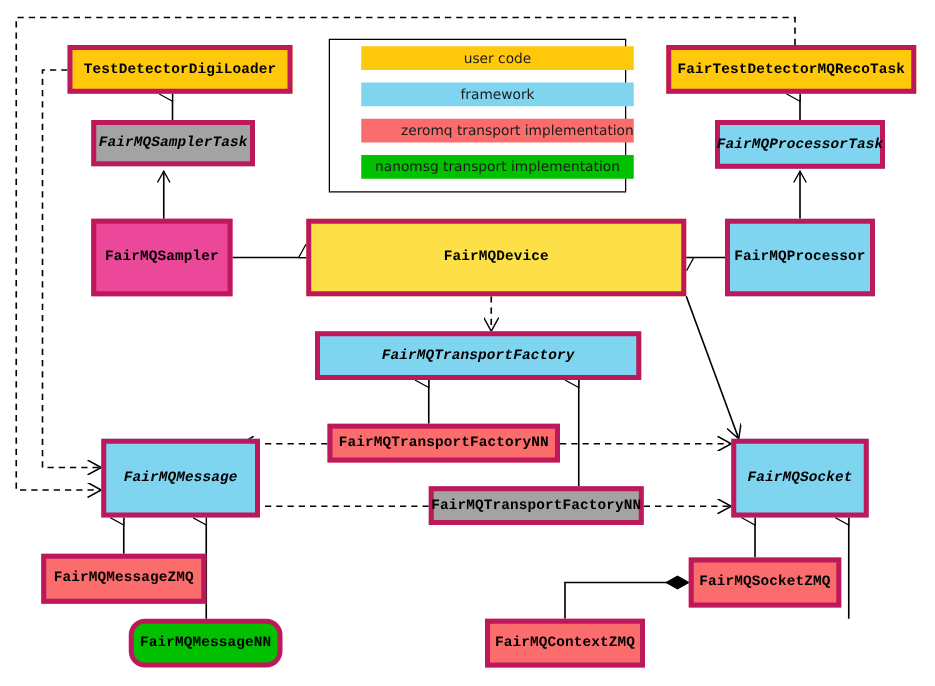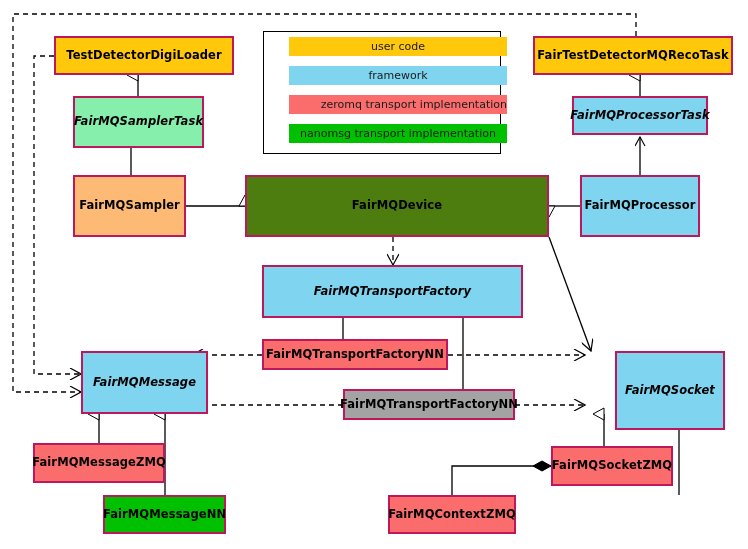--- a/index.html
+++ b/index.html
@@ -7,29 +7,30 @@
     position:relative;
     width:748px;height:549px;
     background:#ffffff;
     font-family:"DejaVu Sans","Liberation Sans",sans-serif;
     overflow:hidden;
   }
   #edges{position:absolute;left:0;top:0;width:748px;height:549px;}
   .node{
     position:absolute;
     box-sizing:border-box;
-    border:2px solid #be185d;
+    border:4px solid #be185d;
     display:flex;align-items:center;justify-content:center;
     text-align:center;
     font-size:11.5px;
     font-weight:bold;
     color:#000000;
     line-height:1.15;
     letter-spacing:0.1px;
     z-index:5;
+    font-family:Liberation Mono, monospace;
   }
   .node.abstract{font-style:italic;}
   .legend-box{
     position:absolute;
     box-sizing:border-box;
     border:1px solid #000000;
     background:#ffffff;
     z-index:4;
   }
   .legend-row{
@@ -122,69 +123,69 @@
     <span>zeromq transport implementation</span>
   </div>
   <div class="legend-row" style="left:273px;top:124px;width:218px;height:19px;background:#00C000;">
     <span>nanomsg transport implementation</span>
   </div>
 
   <div class="node" style="left:54px;top:36px;width:180px;height:39px;background:#FFC80A;">
     <span>TestDetectorDigiLoader</span>
   </div>
 
-  <div class="node abstract" style="left:73px;top:96px;width:131px;height:52px;background:#86efac;">
+  <div class="node abstract" style="left:73px;top:96px;width:131px;height:37px;background:#a3a3a3;">
     <span>FairMQSamplerTask</span>
   </div>
 
-  <div class="node" style="left:73px;top:175px;width:113px;height:62px;background:#fdba74;">
+  <div class="node" style="left:73px;top:175px;width:113px;height:62px;background:#ec4899;">
     <span>FairMQSampler</span>
   </div>
 
-  <div class="node" style="left:245px;top:175px;width:304px;height:62px;background:#4d7c0f;align-items:center;">
+  <div class="node" style="left:245px;top:175px;width:304px;height:62px;background:#fde047;align-items:center;">
     <span>FairMQDevice</span>
   </div>
 
   <div class="node" style="left:580px;top:175px;width:120px;height:62px;background:#7FD4F0;">
     <span>FairMQProcessor</span>
   </div>
 
   <div class="node abstract" style="left:572px;top:96px;width:136px;height:39px;background:#7FD4F0;">
     <span>FairMQProcessorTask</span>
   </div>
 
   <div class="node" style="left:533px;top:36px;width:200px;height:39px;background:#FFC80A;">
     <span>FairTestDetectorMQRecoTask</span>
   </div>
 
-  <div class="node abstract" style="left:262px;top:265px;width:261px;height:53px;background:#7FD4F0;">
+  <div class="node abstract" style="left:252px;top:265px;width:261px;height:39px;background:#7FD4F0;">
     <span>FairMQTransportFactory</span>
   </div>
 
   <div class="node" style="left:262px;top:339px;width:186px;height:31px;background:#FB6D6D;">
     <span>FairMQTransportFactoryNN</span>
   </div>
 
   <div class="node" style="left:343px;top:389px;width:172px;height:31px;background:#a3a3a3;">
     <span>FairMQTransportFactoryNN</span>
   </div>
 
   <div class="node abstract" style="left:81px;top:351px;width:127px;height:63px;background:#7FD4F0;">
     <span>FairMQMessage</span>
   </div>
 
-  <div class="node abstract" style="left:615px;top:351px;width:110px;height:79px;background:#7FD4F0;">
+  <div class="node abstract" style="left:585px;top:351px;width:110px;height:63px;background:#7FD4F0;">
     <span>FairMQSocket</span>
   </div>
 
   <div class="node" style="left:33px;top:443px;width:132px;height:40px;background:#FB6D6D;">
     <span>FairMQMessageZMQ</span>
   </div>
 
-  <div class="node" style="left:103px;top:495px;width:123px;height:39px;background:#00C000;">
+  <div class="node" style="left:103px;top:495px;width:123px;height:39px;background:#00C000;border-radius:13px;">
     <span>FairMQMessageNN</span>
   </div>
 
   <div class="node" style="left:551px;top:446px;width:122px;height:40px;background:#FB6D6D;">
     <span>FairMQSocketZMQ</span>
   </div>
 
 
   <div class="node" style="left:388px;top:495px;width:128px;height:39px;background:#FB6D6D;">
     <span>FairMQContextZMQ</span>

